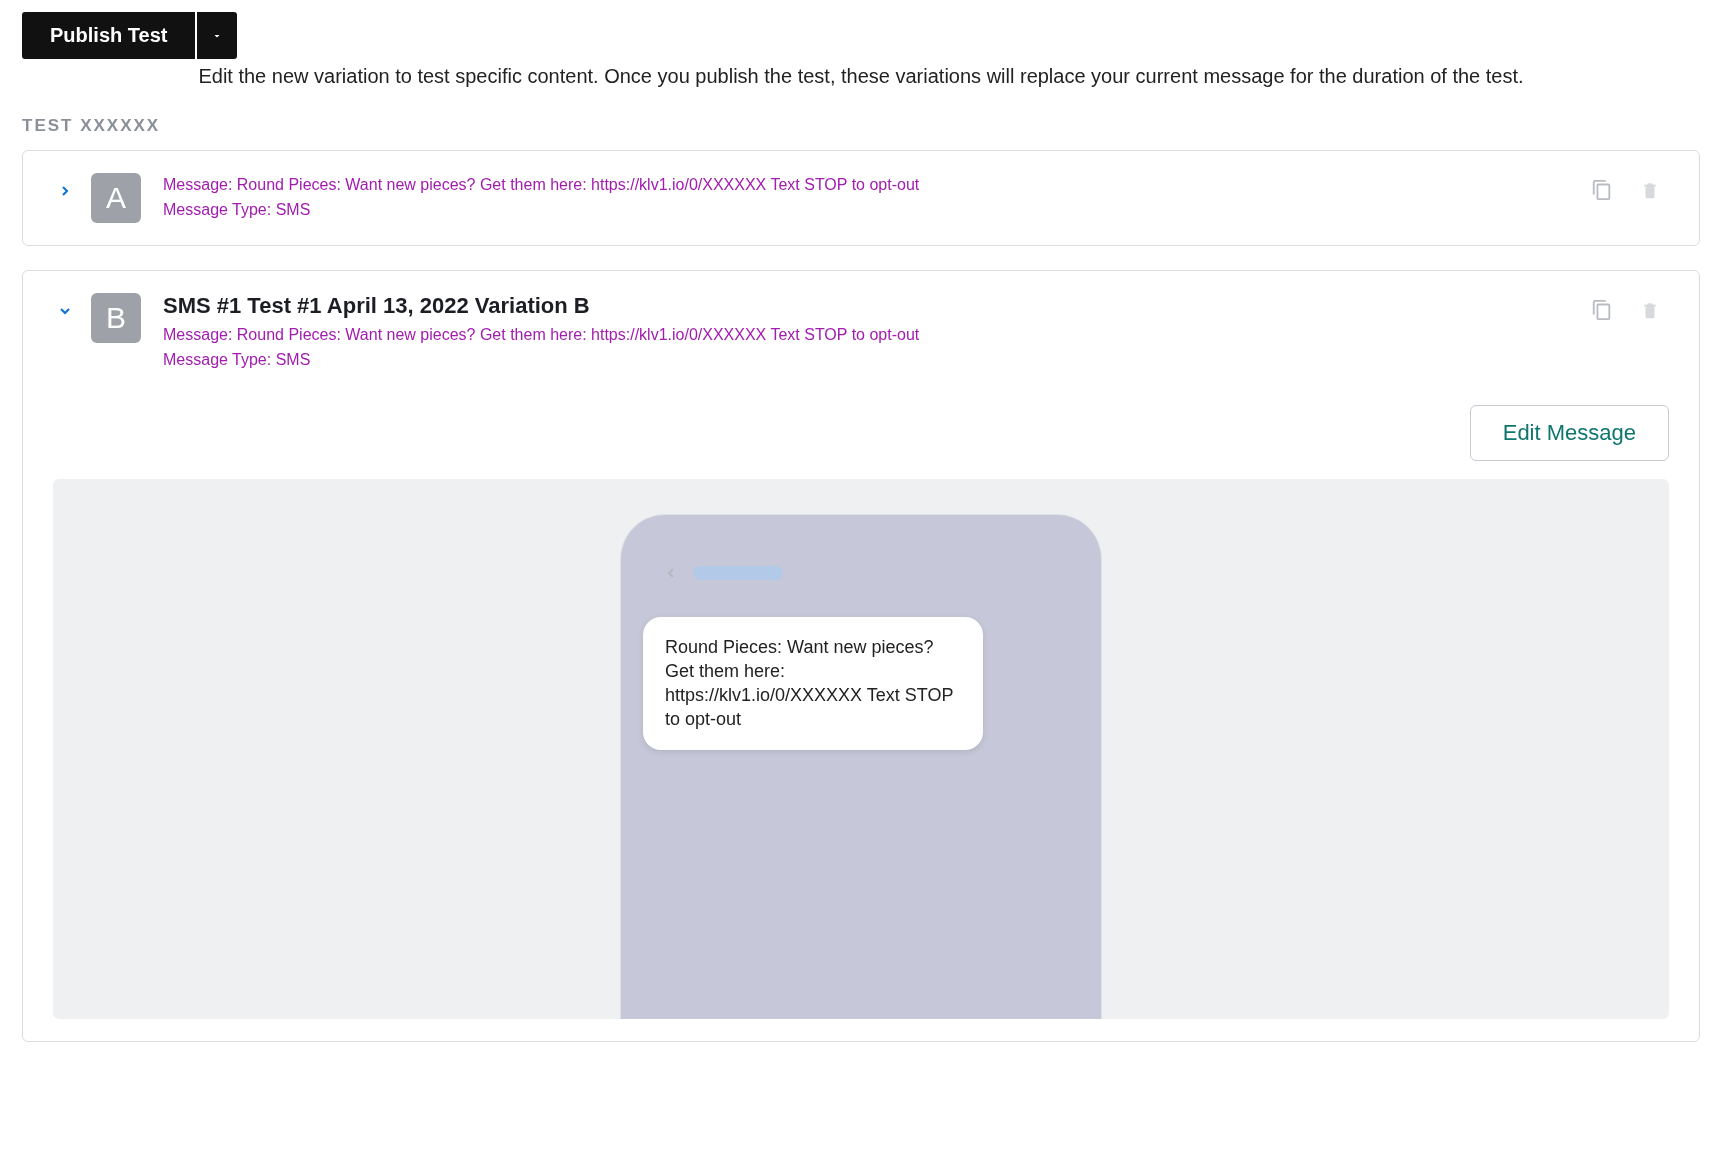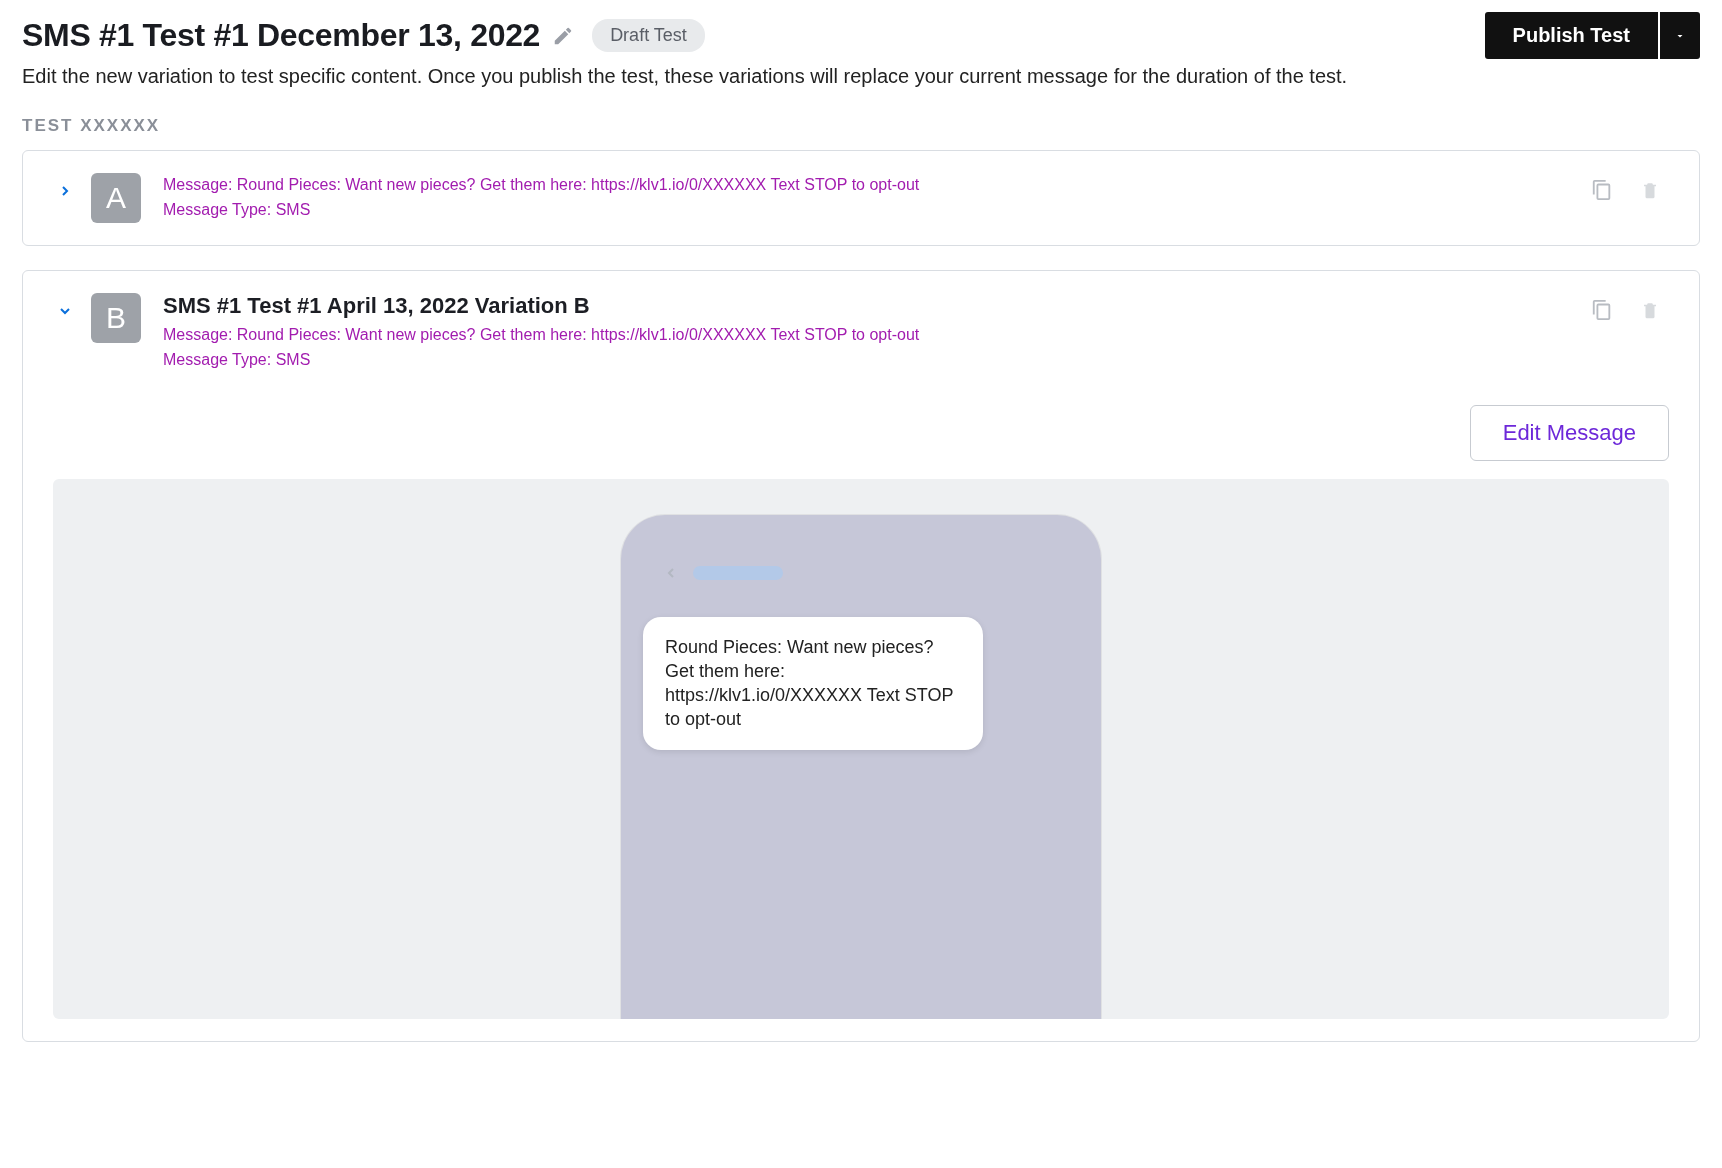--- a/index.html
+++ b/index.html
@@ -53,20 +53,21 @@
     cursor: pointer;
     font-size: 14px;
     border-radius: 0 3px 3px 0;
     display:flex;align-items:center;justify-content:center;
   }
   .description {
     font-size: 20px;
     color: #222;
     margin-bottom: 28px;
     margin-top: 4px;
+    text-align: center;
   }
   .section-label {
     font-size: 17px;
     font-weight: 600;
     letter-spacing: 2px;
     color: #8a8f98;
     margin-bottom: 14px;
   }
   .variation-card {
     border: 1px solid #d9dde2;
@@ -129,21 +130,21 @@
   }
   .edit-button-row {
     display: flex;
     justify-content: flex-end;
     margin-top: 32px;
     margin-bottom: 18px;
   }
   .edit-msg-btn {
     background: #fff;
     border: 1px solid #c7cbd1;
-    color: #6d28d9;
+    color: #0f766e;
     font-size: 22px;
     font-weight: 500;
     padding: 14px 32px;
     border-radius: 6px;
     cursor: pointer;
   }
   .preview-area {
     background: #eef0f2;
     border-radius: 6px;
     padding-top: 36px;
@@ -184,29 +185,20 @@
     width: 340px;
     box-shadow: 0 2px 6px rgba(0,0,0,0.10);
   }
   
   [data-bind]:empty { display:none; }
 </style>
 </head>
 <body>
 
 <div class="header-row">
-  <div class="title-block">
-    <h1 class="page-title" data-bind="header.title">SMS #1 Test #1 December 13, 2022</h1>
-    <span class="edit-icon">
-      <svg width="22" height="22" viewBox="0 0 24 24" fill="currentColor">
-          <path d="M3 17.25V21h3.75l11-11.04-3.75-3.75L3 17.25zM20.71 7.04a1 1 0 0 0 0-1.41l-2.34-2.34a1 1 0 0 0-1.41 0l-1.83 1.83 3.75 3.75 1.83-1.83z"></path>
-        </svg>
-    </span>
-    <span class="draft-pill" data-bind="header.status_pill">Draft Test</span>
-  </div>
   <div class="publish-group">
     <button class="publish-btn" data-bind="header.publish_label">Publish Test</button>
     <button class="publish-caret">
       <svg width="12" height="12" viewBox="0 0 24 24" fill="currentColor">
           <path d="M7 10l5 5 5-5z"></path>
         </svg>
     </button>
   </div>
 </div>
 

